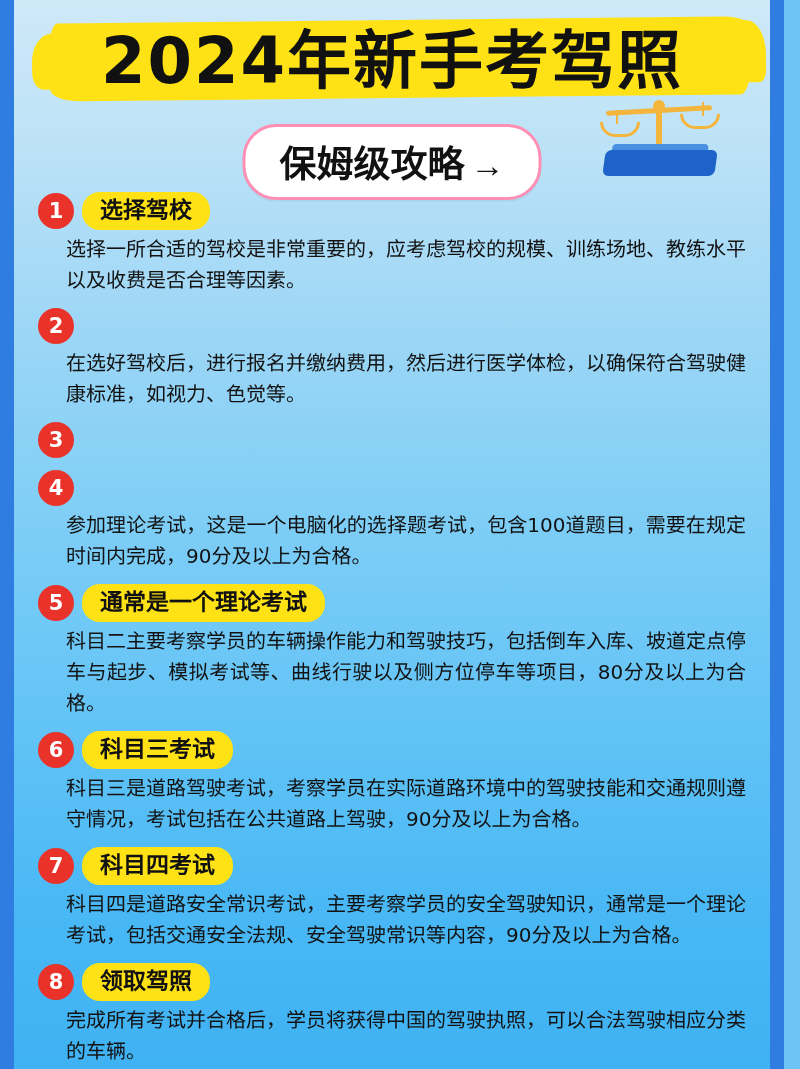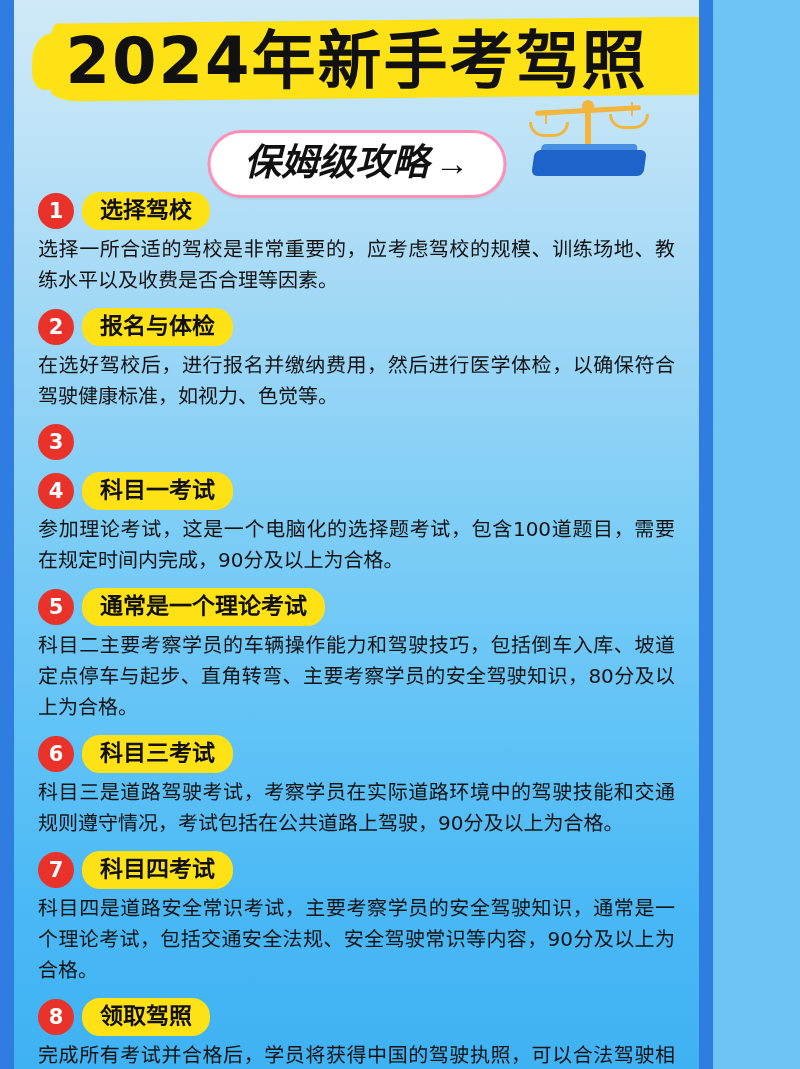--- a/index.html
+++ b/index.html
@@ -8,21 +8,21 @@
   }
   body {
     width: 800px;
     height: 1069px;
     font-family: "Liberation Sans", "DejaVu Sans", sans-serif;
     background: #6ec5f5;
     overflow: hidden;
   }
   .poster {
     position: relative;
-    width: 713px;
+    width: 784px;
     height: 1069px;
     box-sizing: border-box;
     background: linear-gradient(180deg, #cfe9f8 0%, #bfe3f7 12%, #9ed7f6 30%, #7ccdf6 50%, #5fc2f6 70%, #49b8f5 85%, #3fb2f3 100%);
     border-left: 14px solid #2f7de1;
     border-right: 14px solid #2f7de1;
     border-top: 0;
     border-bottom: 0;
     overflow: hidden;
   }
   
@@ -77,27 +77,26 @@
   
   .sub-wrap {
     position: relative;
     height: 72px;
     margin-top: 4px;
   }
   .sub-pill {
     position: absolute;
     left: 50%;
     transform: translateX(-50%);
-    top: 16px;
+    top: 10px;
     background: #ffffff;
     border: 3px solid #ff8fb4;
     border-radius: 34px;
-    padding: 7px 34px 9px 34px;
+    padding: 15px 34px 9px 34px;
     box-shadow: 0 2px 0 rgba(0,0,0,0.04);
-    font-style: italic;
   }
   .sub-text {
     font-size: 37px;
     line-height: 46px;
     font-weight: bold;
     color: #111111;
     white-space: nowrap;
     font-family: "DejaVu Sans", "Liberation Sans", sans-serif;
   }
   .sub-arrow {
@@ -229,20 +228,21 @@
     color: #111111;
     white-space: nowrap;
     font-family: "DejaVu Sans", "Liberation Sans", sans-serif;
   }
   .step-body {
     font-size: 20px;
     line-height: 31px;
     color: #121212;
     text-align: justify;
     font-family: "DejaVu Sans", "Liberation Sans", sans-serif;
+    margin-left: 28px;
   }
 </style>
 </head>
 <body>
 
 <div class="poster">
 
   <div class="title-wrap">
     <div class="title-brush"></div>
     <div class="title-text">2024年新手考驾照</div>
@@ -272,45 +272,43 @@
       <div class="step-head">
         <div class="step-num">1</div>
         <div class="step-label">选择驾校</div>
       </div>
       <div class="step-body">选择一所合适的驾校是非常重要的，应考虑驾校的规模、训练场地、教练水平以及收费是否合理等因素。</div>
     </div>
 
     <div class="step">
       <div class="step-head">
         <div class="step-num">2</div>
-        <div class="step-label">报名与体检</div>
       </div>
       <div class="step-body">在选好驾校后，进行报名并缴纳费用，然后进行医学体检，以确保符合驾驶健康标准，如视力、色觉等。</div>
     </div>
 
     <div class="step">
       <div class="step-head">
         <div class="step-num">3</div>
       </div>
     </div>
 
     <div class="step">
       <div class="step-head">
         <div class="step-num">4</div>
-        <div class="step-label">科目一考试</div>
       </div>
       <div class="step-body">参加理论考试，这是一个电脑化的选择题考试，包含100道题目，需要在规定时间内完成，90分及以上为合格。</div>
     </div>
 
     <div class="step">
       <div class="step-head">
         <div class="step-num">5</div>
         <div class="step-label">通常是一个理论考试</div>
       </div>
-      <div class="step-body">科目二主要考察学员的车辆操作能力和驾驶技巧，包括倒车入库、坡道定点停车与起步、直角转弯、主要考察学员的安全驾驶知识，80分及以上为合格。</div>
+      <div class="step-body">科目二主要考察学员的车辆操作能力和驾驶技巧，包括倒车入库、坡道定点停车与起步、模拟考试等、曲线行驶以及侧方位停车等项目，80分及以上为合格。</div>
     </div>
 
     <div class="step">
       <div class="step-head">
         <div class="step-num">6</div>
         <div class="step-label">科目三考试</div>
       </div>
       <div class="step-body">科目三是道路驾驶考试，考察学员在实际道路环境中的驾驶技能和交通规则遵守情况，考试包括在公共道路上驾驶，90分及以上为合格。</div>
     </div>
 

